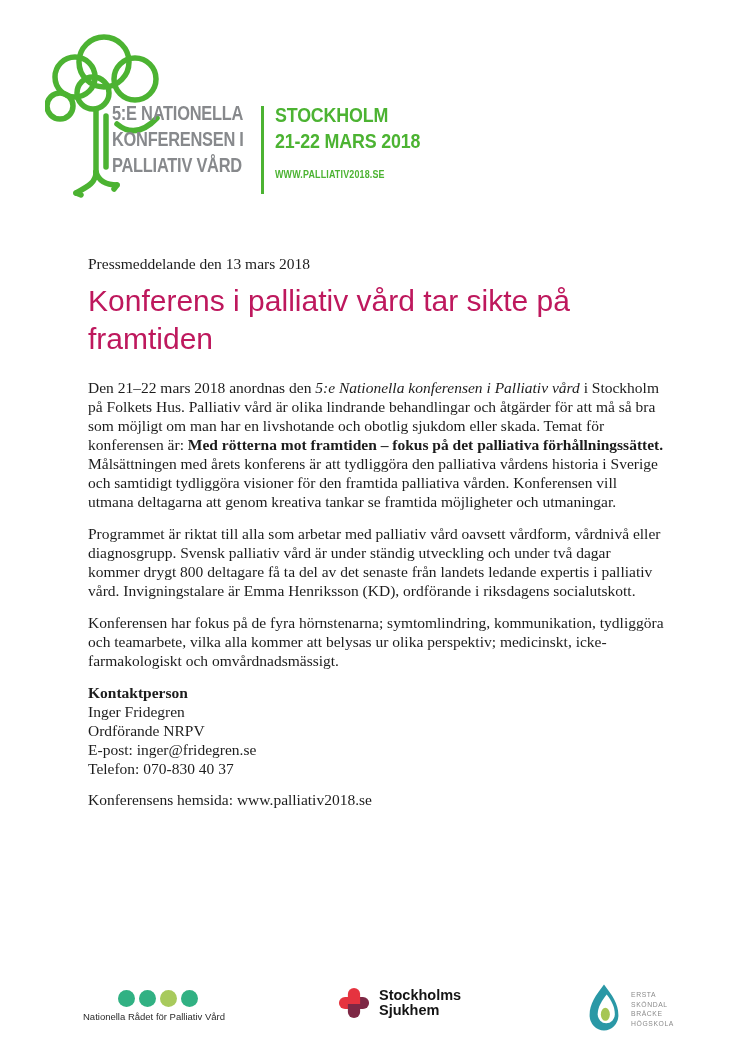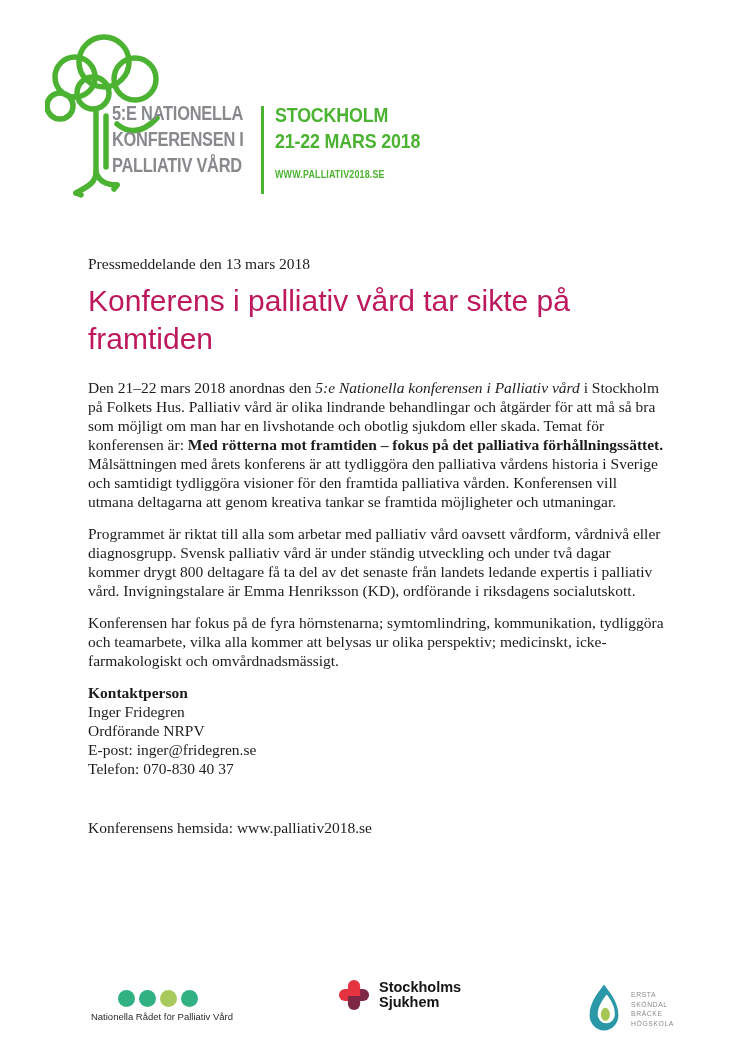--- a/index.html
+++ b/index.html
@@ -23,31 +23,31 @@
   
   .content{position:absolute;left:88px;top:255px;width:578px;}
   .press-date{font-size:15.5px;line-height:18px;margin:0 0 9px 0;}
   .doc-title{font-family:"Liberation Sans", sans-serif;font-weight:400;color:#be185d;
              font-size:30px;line-height:38px;margin:0 0 20px 0;}
   .body-par{font-size:15.5px;line-height:19px;margin:0 0 13px 0;}
   .body-par i{font-style:italic;}
   .body-par b{font-weight:700;}
   .contact-block{font-size:15.5px;line-height:19px;margin:13px 0 0 0;}
   .contact-heading{font-weight:700;}
-  .homepage-line{font-size:15.5px;line-height:19px;margin:40px 0 0 0;}
+  .homepage-line{font-size:15.5px;line-height:19px;margin:12px 0 0 0;}
 
   
   .footer{position:absolute;left:0;top:975px;width:746px;height:70px;}
-  .nrpv{position:absolute;left:83px;top:15px;width:150px;text-align:right;}
+  .nrpv{position:absolute;left:83px;top:15px;width:150px;text-align:left;}
   .nrpv-dots{display:flex;justify-content:center;gap:4px;margin-bottom:4px;}
   .nrpv-dot{width:17px;height:17px;border-radius:50%;display:inline-block;}
   .nrpv-dot.d1,.nrpv-dot.d2,.nrpv-dot.d4{background:#31b183;}
   .nrpv-dot.d3{background:#a8ca5c;}
   .nrpv-label{font-family:"Liberation Sans", sans-serif;font-size:9.5px;color:#2b2b2b;white-space:nowrap;}
-  .ssh{position:absolute;left:338px;top:4px;display:flex;align-items:center;gap:9px;}
+  .ssh{position:absolute;left:338px;top:12px;display:flex;align-items:center;gap:9px;}
   .ssh-text{font-family:"Liberation Sans", sans-serif;font-weight:700;color:#141414;
             font-size:14.5px;line-height:15.5px;}
   .ersta{position:absolute;left:586px;top:6px;display:flex;gap:9px;}
   .ersta-text{font-family:"Liberation Sans", sans-serif;font-size:6.8px;line-height:9.5px;
               color:#8a8a8a;letter-spacing:0.6px;padding-top:9px;}
 </style>
 </head>
 <body>
 
 <div class="page">

